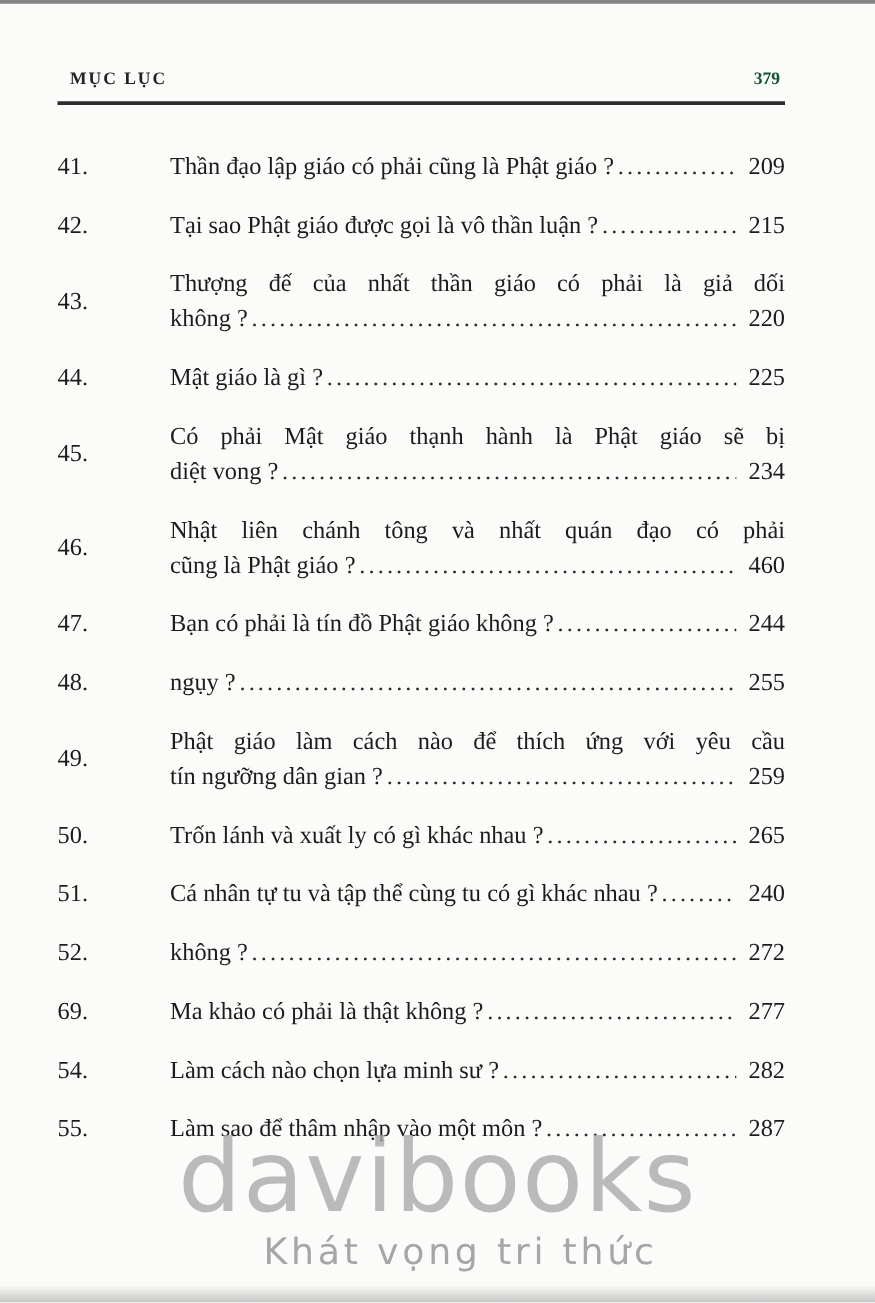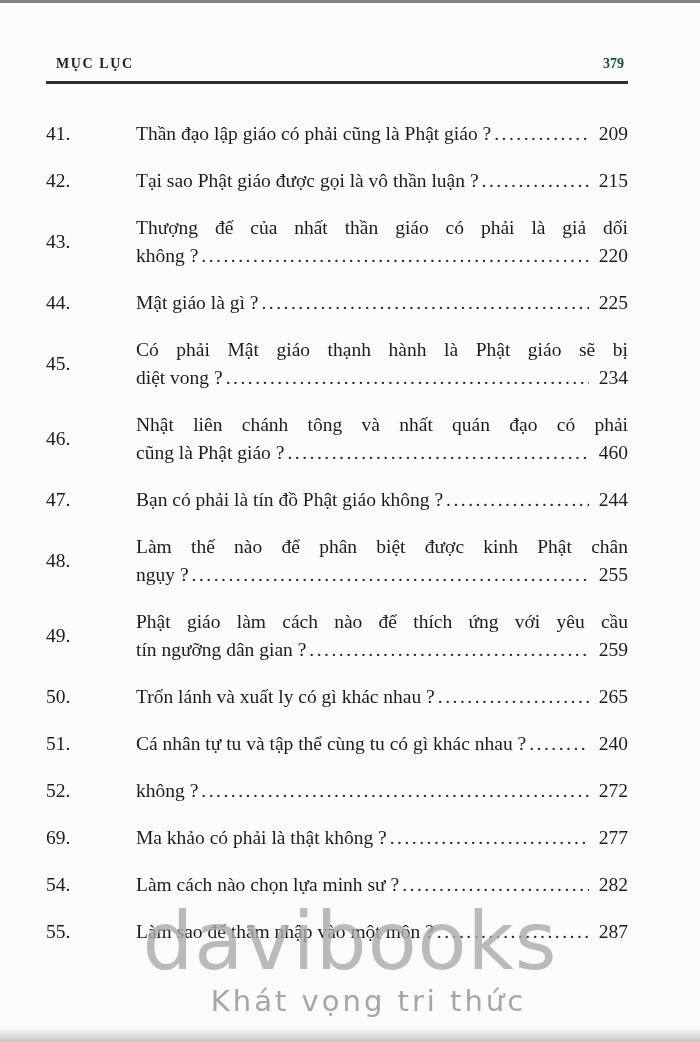--- a/index.html
+++ b/index.html
@@ -172,21 +172,20 @@
           <span class="txt">Bạn có phải là tín đồ Phật giáo không ?</span>
           <span class="dots"></span>
           <span class="pg">244</span>
         </span>
       </div>
     </div>
 
     <div class="entry">
       <span class="num">48.</span>
       <div class="body">
-        <span class="pre">Làm thế nào để phân biệt được kinh Phật chân</span>
         <span class="lastline">
           <span class="txt">ngụy ?</span>
           <span class="dots"></span>
           <span class="pg">255</span>
         </span>
       </div>
     </div>
 
     <div class="entry">
       <span class="num">49.</span>

